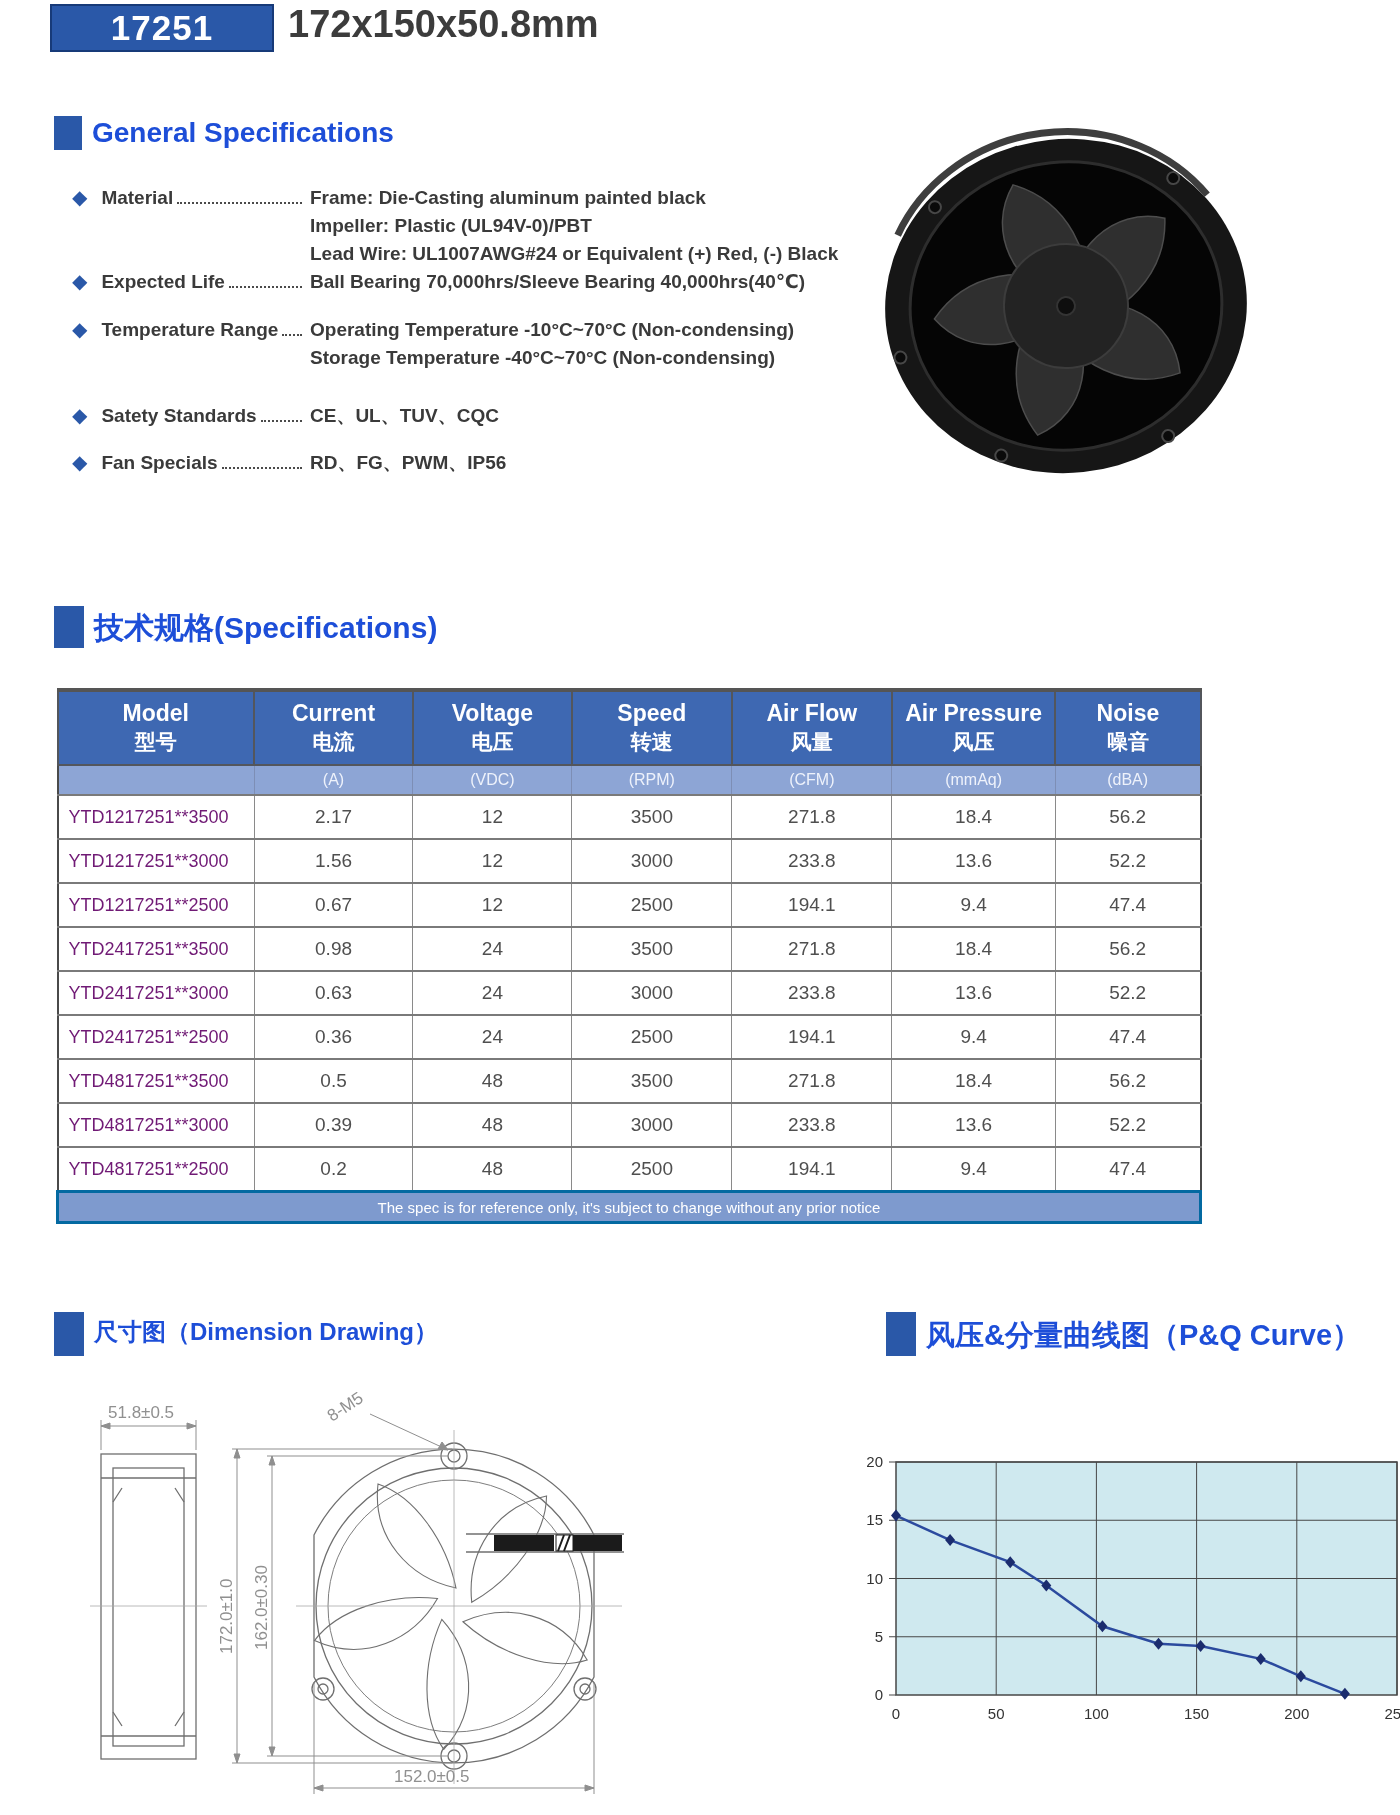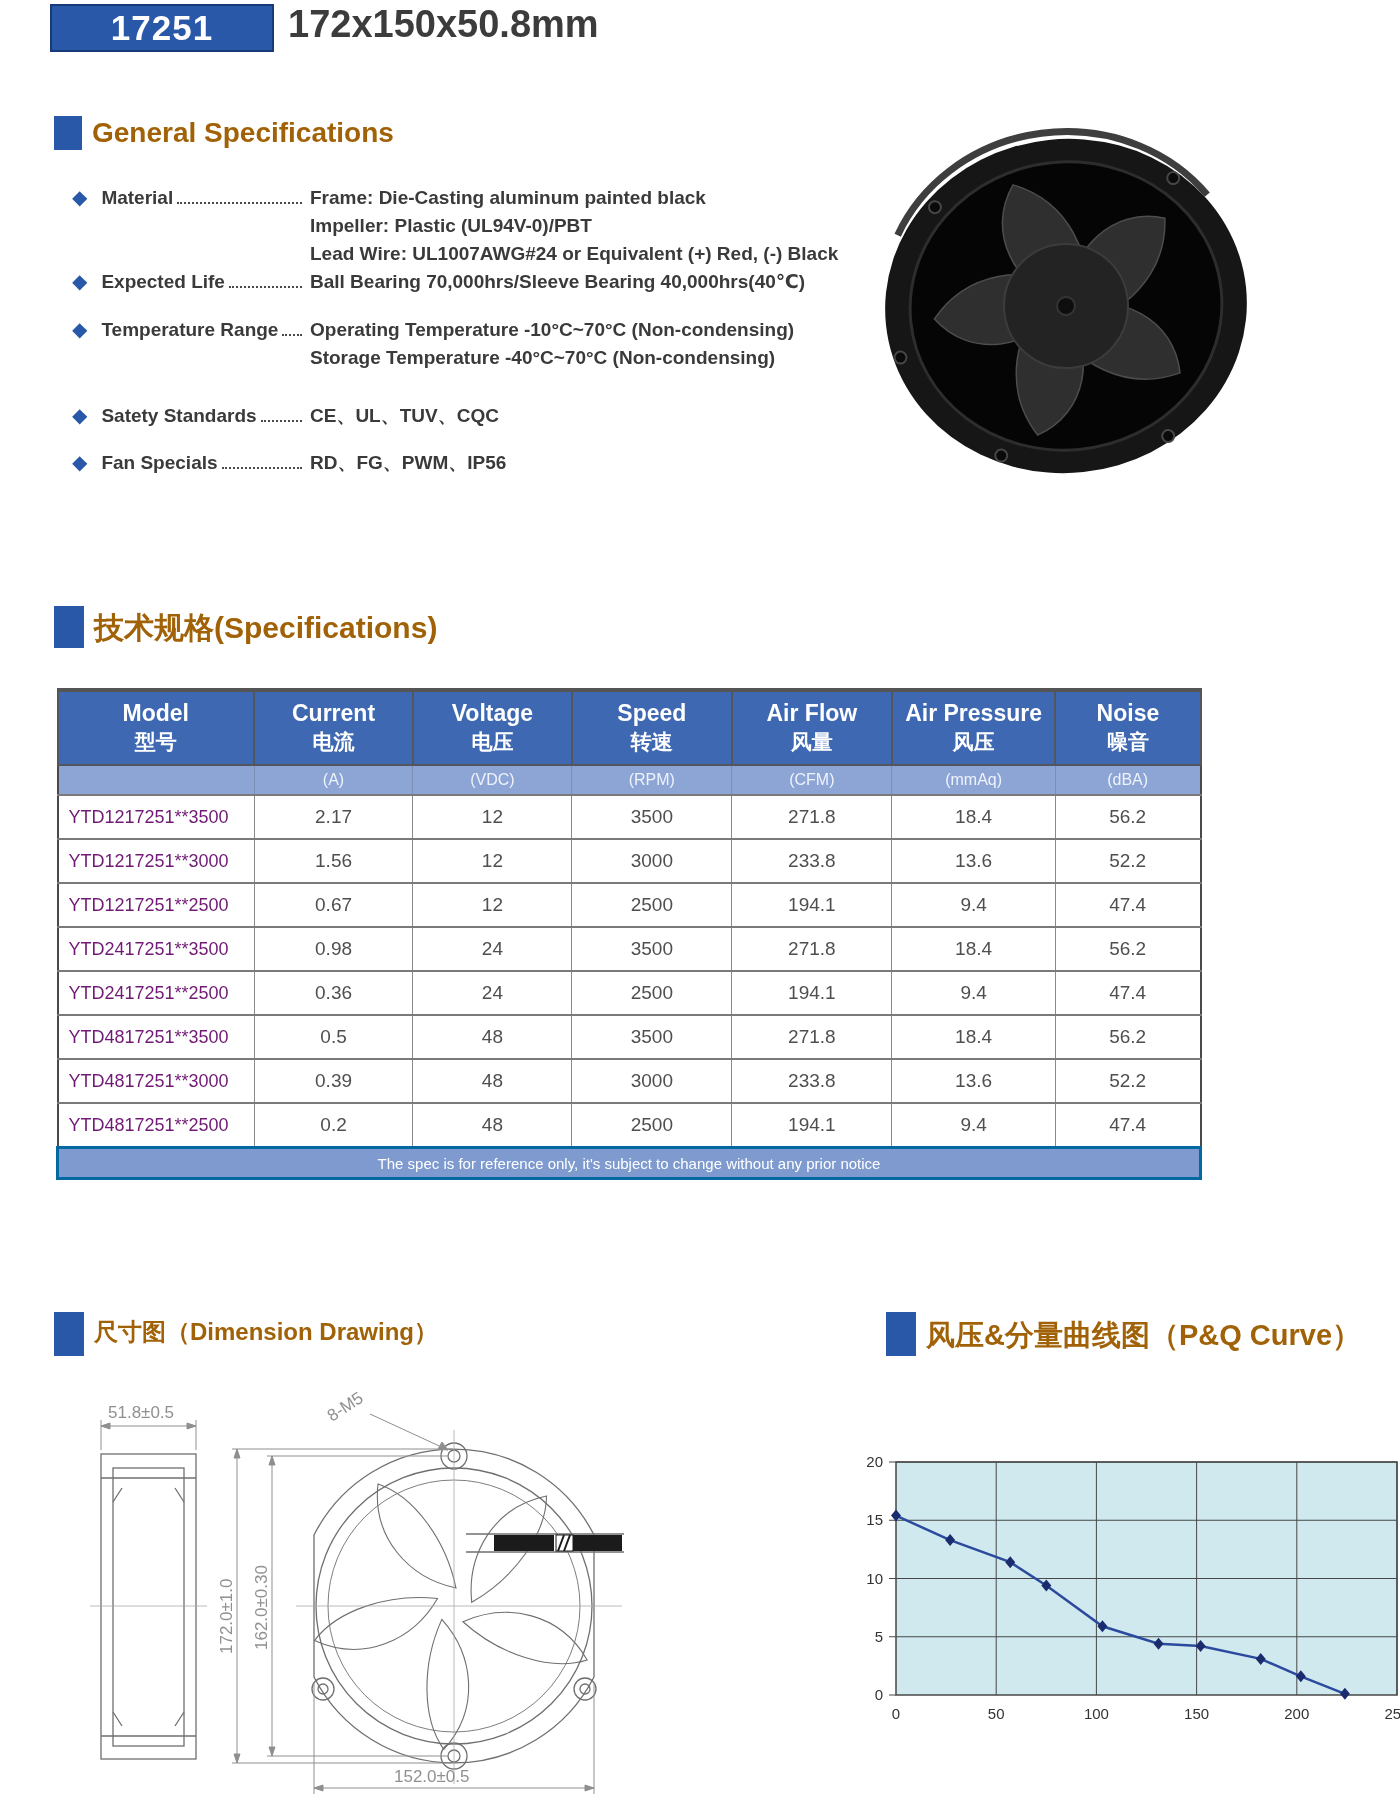--- a/index.html
+++ b/index.html
@@ -7,21 +7,21 @@
   #page{position:relative;width:1400px;height:1815px;background:#fff;overflow:hidden;margin-left:44px;}
 
   
   .model-badge{position:absolute;left:6px;top:4px;width:224px;height:48px;
     background:#2a58a8;border:2px solid #173a78;box-sizing:border-box;
     color:#fff;font-size:35px;font-weight:bold;text-align:center;line-height:44px;letter-spacing:1px;}
   .model-size{position:absolute;left:244px;top:3px;font-size:38px;font-weight:bold;color:#3c3c3c;letter-spacing:0px;}
 
   
   .sec-square{position:absolute;background:#2a58a8;}
-  .sec-title{position:absolute;font-weight:bold;color:#a16207;}
+  .sec-title{position:absolute;font-weight:bold;color:#1d4ed8;}
 
   
   #spec-list{position:absolute;left:28px;top:184px;width:800px;}
   .spec-item{display:flex;align-items:flex-start;margin-bottom:20px;}
   .spec-item:nth-child(1){margin-bottom:0px;}
   .spec-item:nth-child(3){margin-bottom:30px;}
   .spec-item:nth-child(4){margin-bottom:19px;}
   .spec-left{width:232px;flex:0 0 232px;display:flex;align-items:baseline;}
   .diamond{color:#2a58a8;font-size:20px;margin-right:14px;line-height:26px;}
   .spec-label{font-size:19px;font-weight:bold;color:#3a3a3a;line-height:26px;white-space:nowrap;}
@@ -230,20 +230,29 @@
           <td>47.4</td>
         </tr>
         <tr>
           <td class="model-cell">YTD2417251**3500</td>
           <td>0.98</td>
           <td>24</td>
           <td>3500</td>
           <td>271.8</td>
           <td>18.4</td>
           <td>56.2</td>
+        </tr>
+        <tr>
+          <td class="model-cell">YTD2417251**3000</td>
+          <td>0.63</td>
+          <td>24</td>
+          <td>3000</td>
+          <td>233.8</td>
+          <td>13.6</td>
+          <td>52.2</td>
         </tr>
         <tr>
           <td class="model-cell">YTD2417251**2500</td>
           <td>0.36</td>
           <td>24</td>
           <td>2500</td>
           <td>194.1</td>
           <td>9.4</td>
           <td>47.4</td>
         </tr>

